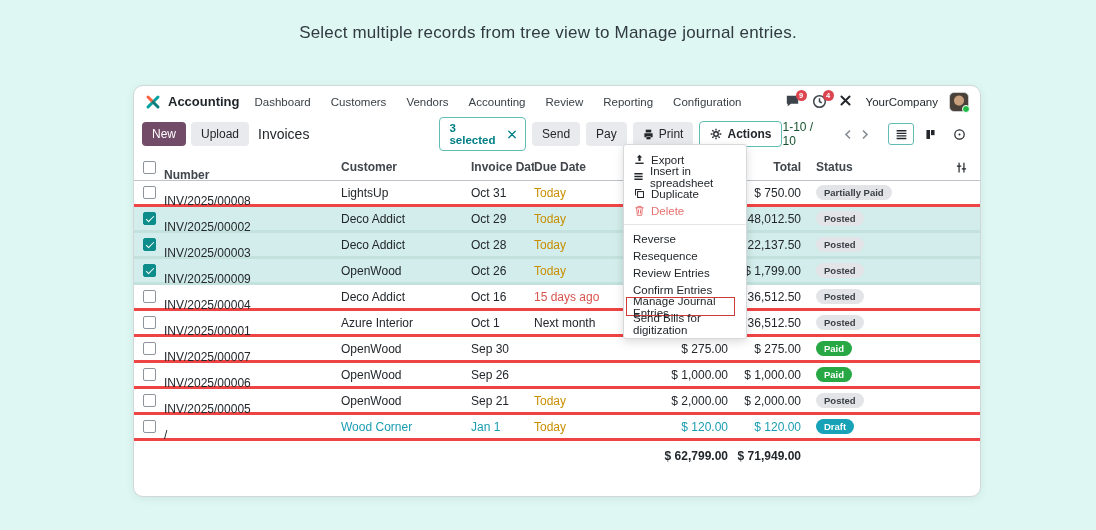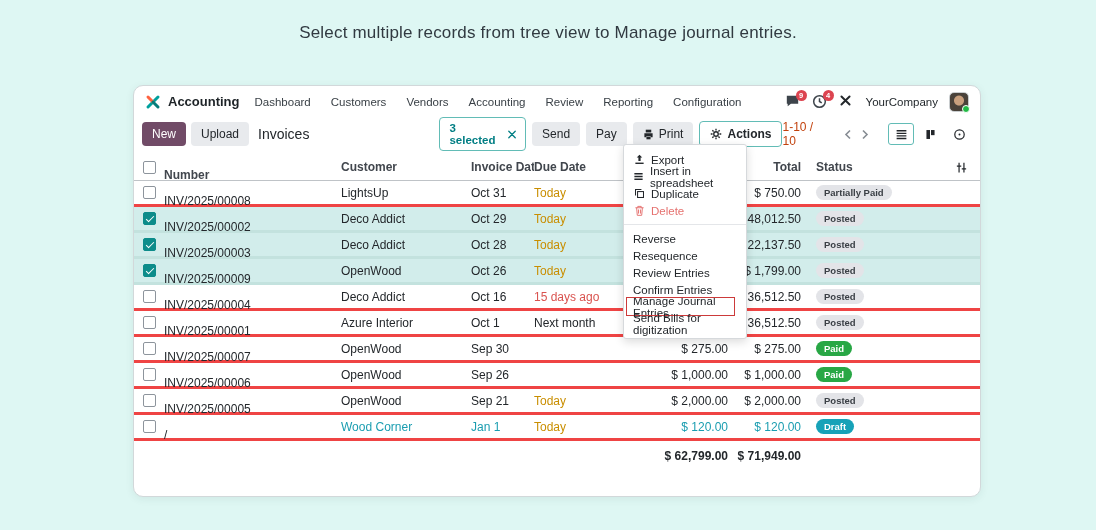--- a/index.html
+++ b/index.html
@@ -51,21 +51,21 @@
   .btn-new { background: #714B67; color: #fff; }
   .btn-upload { background: #e8eaed; color: #23272b; margin-left: 5px; }
   .breadcrumb { font-size: 14px; color: #23272b; margin-left: 9px; }
   .grp-center { display: flex; align-items: center; gap: 6px; margin-left: 130px; }
   .chip { display: inline-flex; align-items: center; gap: 9px; background: #fff;
           border: 1px solid #62bcb6; border-radius: 4px; padding: 4px 9px;
           font-size: 11.5px; font-weight: 700; color: #017e84; cursor: pointer; }
   .btn-flat { background: #e8eaed; color: #23272b; }
   .btn-actions { background: #fff; border: 1px solid #62bcb6; color: #23272b; font-weight: 600; }
   .grp-right { display: flex; align-items: center; margin-left: auto; }
-  .pager { font-size: 12px; color: #c2410c; margin-right: 12px; }
+  .pager { font-size: 12px; color: #14532d; margin-right: 12px; }
   .chev { width: 18px; height: 20px; display: inline-flex; align-items: center; justify-content: center; cursor: pointer; }
   .views { display: flex; gap: 3px; margin-left: 14px; }
   .view-btn { width: 26px; height: 22px; display: inline-flex; align-items: center; justify-content: center;
               border-radius: 3px; border: 1px solid transparent; cursor: pointer; background: #fff; }
   .view-btn.active { border-color: #62bcb6; }
   
   .table { margin-top: 6px; font-size: 12px; }
   .thead, .trow, .tfoot { display: flex; align-items: center; }
   .thead { height: 27px; border-bottom: 1px solid #bfc3c7; font-weight: 700; color: #41464d; }
   .trow { height: 26px; border-bottom: 3px solid #ef4444; cursor: pointer; }

